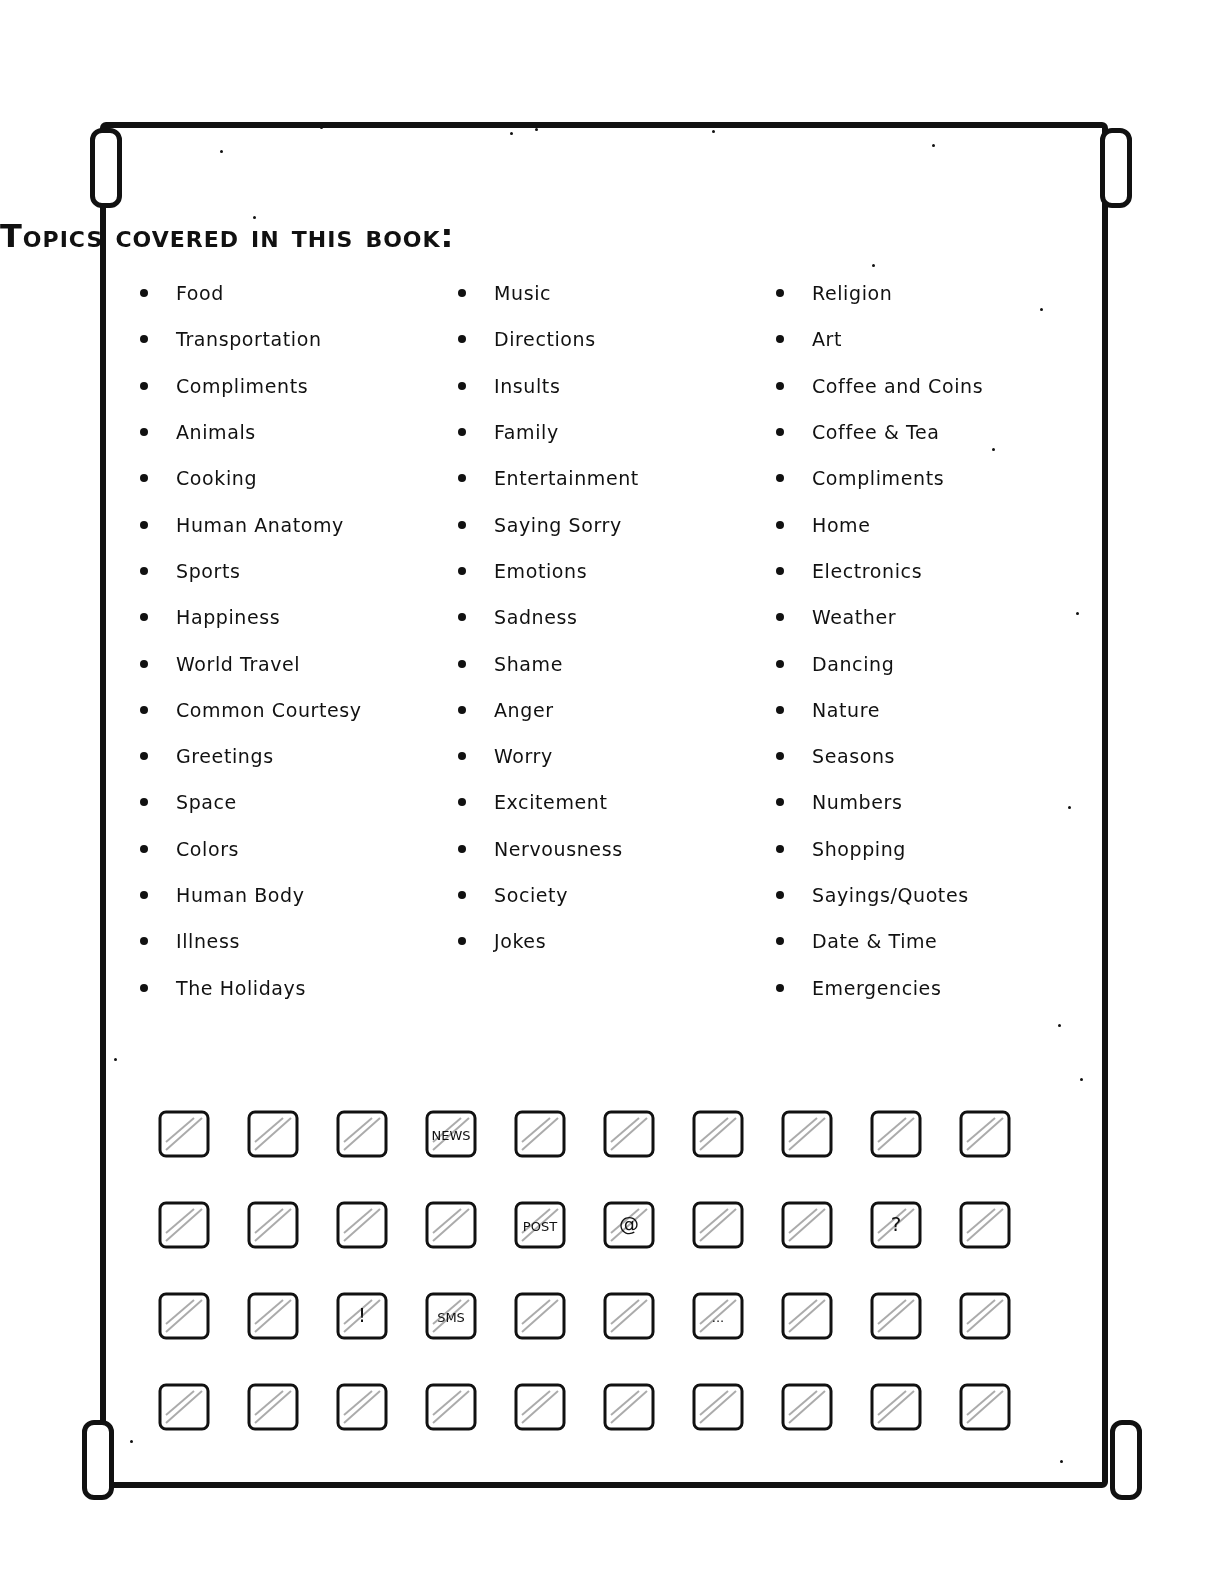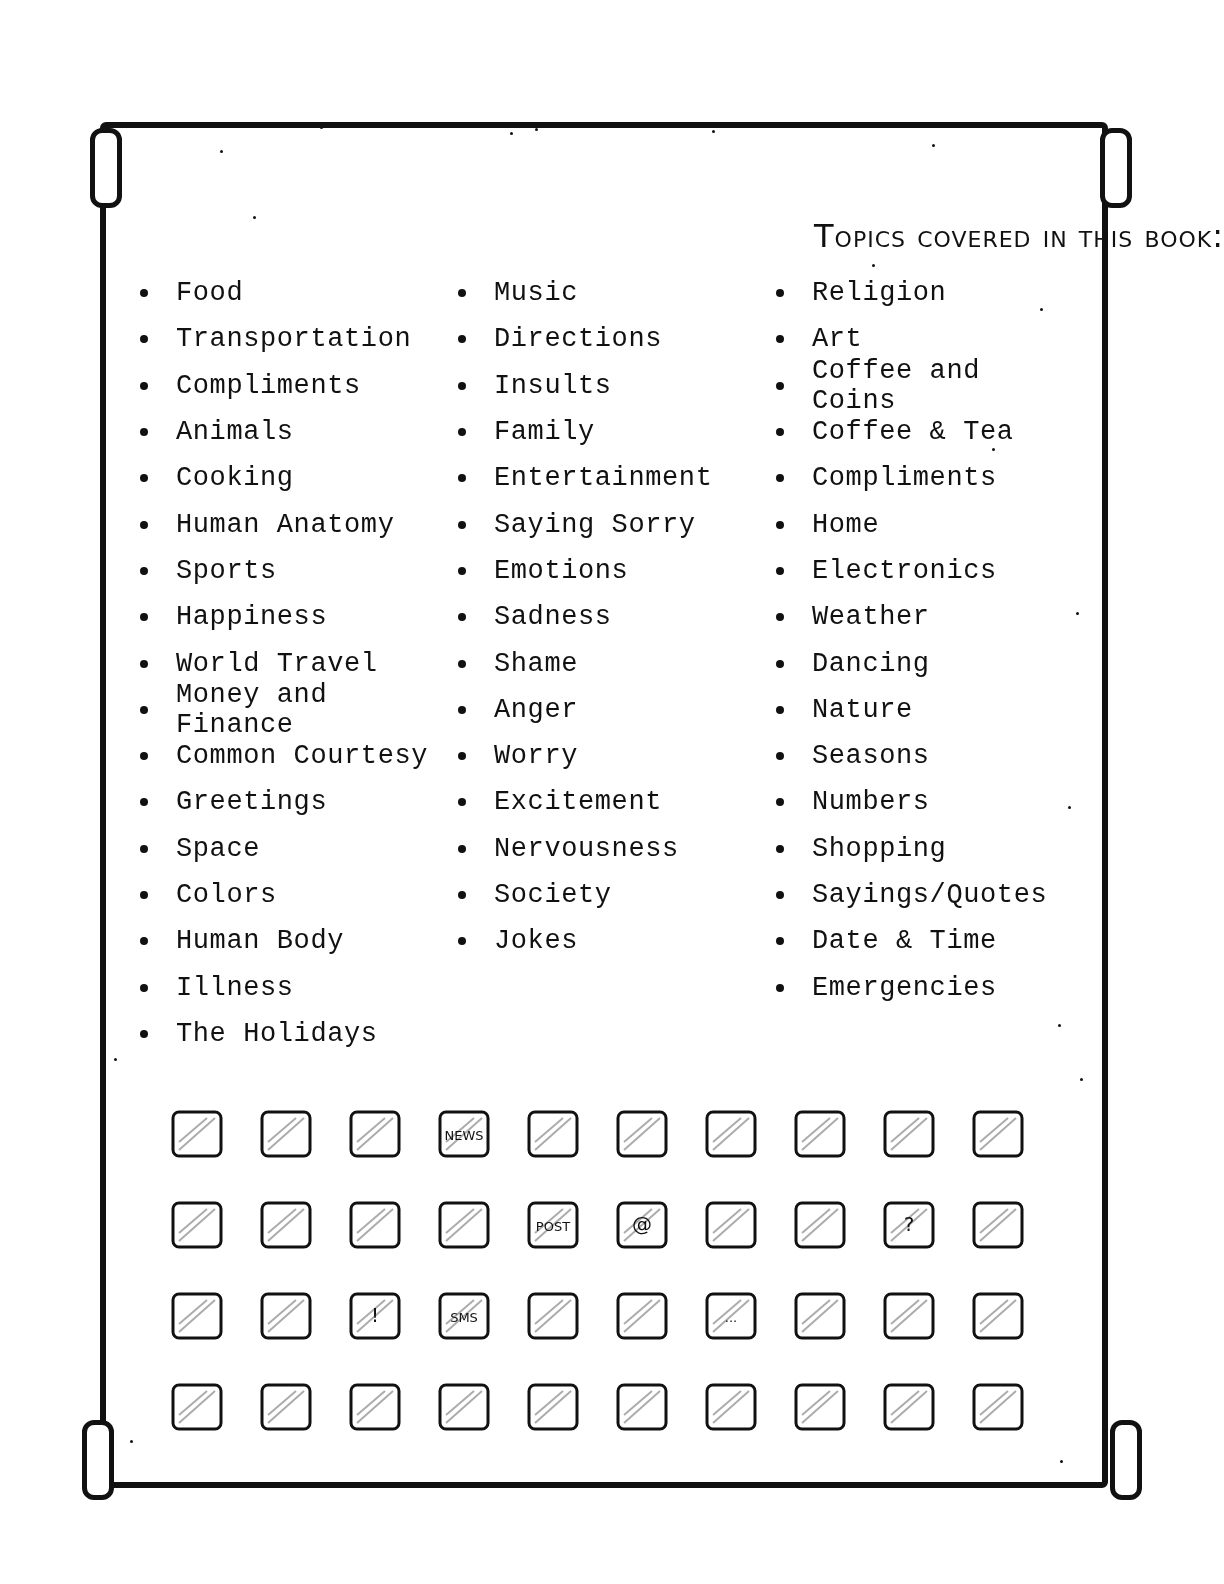--- a/index.html
+++ b/index.html
@@ -3,29 +3,29 @@
 <meta charset="utf-8">
 <style>
   html, body { margin:0; padding:0; background:#ffffff; }
   body { width:1224px; height:1584px; position:relative; overflow:hidden; font-family:"DejaVu Sans", sans-serif; color:#111; }
   .frame { position:absolute; left:100px; top:122px; width:1008px; height:1366px; border:6px solid #111; border-radius:6px; box-sizing:border-box; }
   .curl { position:absolute; width:22px; height:70px; border:5px solid #111; border-radius:12px; background:#fff; }
   .curl.tl { left:90px; top:128px; }
   .curl.tr { left:1100px; top:128px; }
   .curl.bl { left:82px; top:1420px; }
   .curl.br { left:1110px; top:1420px; }
-  .title { position:absolute; left:0; width:1224px; top:196px; text-align:right; font-family:"DejaVu Sans", sans-serif; font-weight:normal; font-size:32px; letter-spacing:1px; font-variant:small-caps; color:#111; }
+  .title { position:absolute; left:0; width:1224px; top:196px; text-align:left; font-family:"DejaVu Sans", sans-serif; font-weight:bold; font-size:32px; letter-spacing:1px; font-variant:small-caps; color:#111; }
   .col { position:absolute; top:270px; width:300px; }
   .col.c1 { left:138px; }
   .col.c2 { left:456px; }
   .col.c3 { left:774px; }
-  .item { height:46.3px; display:flex; align-items:center; font-size:27px; letter-spacing:0.6px;font-family:Liberation Mono, monospace; }
+  .item { height:46.3px; display:flex; align-items:center; font-size:19px; letter-spacing:0.6px; }
   .bullet { width:8px; height:8px; border-radius:50%; background:#111; margin-right:28px; margin-left:2px; flex:none; }
   .icons { position:absolute; left:152px; top:1088px; width:890px; display:grid; grid-template-columns:repeat(10, 89px); grid-auto-rows:91px; }
-  .ic { display:flex; align-items:center; justify-content:center; }
+  .ic { display:flex; align-items:center; justify-content:flex-start; }
   .ic svg { width:64px; height:64px; }
   .dot { position:absolute; width:3px; height:3px; background:#111; border-radius:50%; }
 </style>
 </head>
 <body>
 
 <div class="frame"></div>
 <div class="curl tl"></div>
 <div class="curl tr"></div>
 <div class="curl bl"></div>
@@ -83,24 +83,20 @@
     <div class="item">
       <span class="bullet"></span>
       <span>Happiness</span>
     </div>
     <div class="item">
       <span class="bullet"></span>
       <span>World Travel</span>
     </div>
     <div class="item">
       <span class="bullet"></span>
-      <span>Money and Finance</span>
-    </div>
-    <div class="item">
-      <span class="bullet"></span>
       <span>Common Courtesy</span>
     </div>
     <div class="item">
       <span class="bullet"></span>
       <span>Greetings</span>
     </div>
     <div class="item">
       <span class="bullet"></span>
       <span>Space</span>
     </div>

